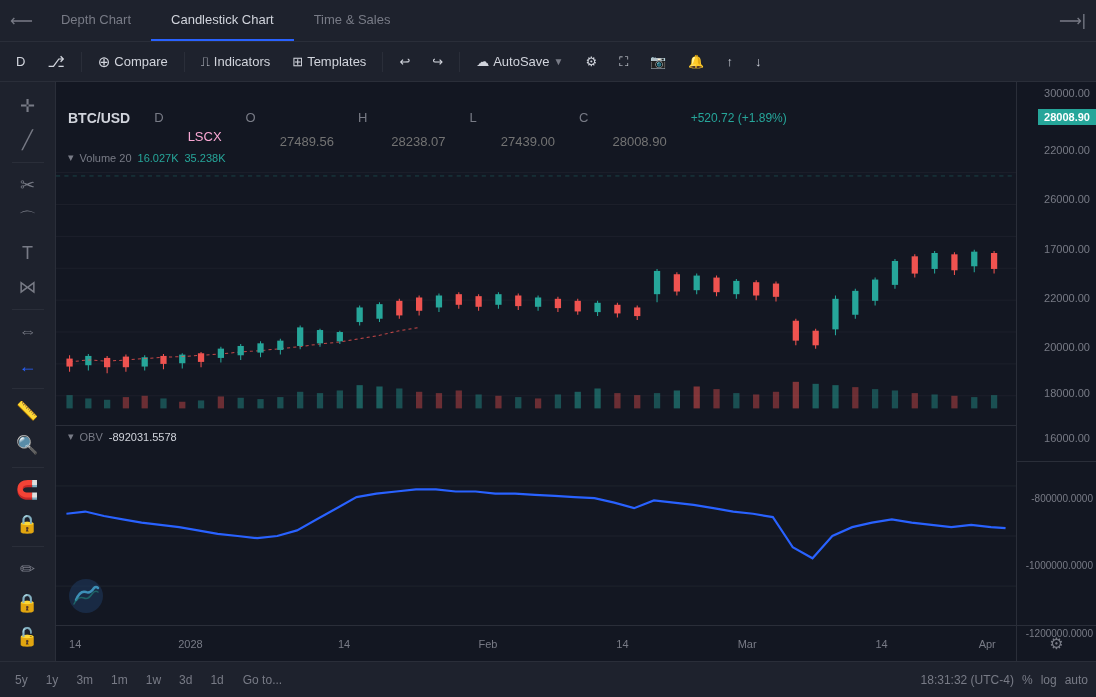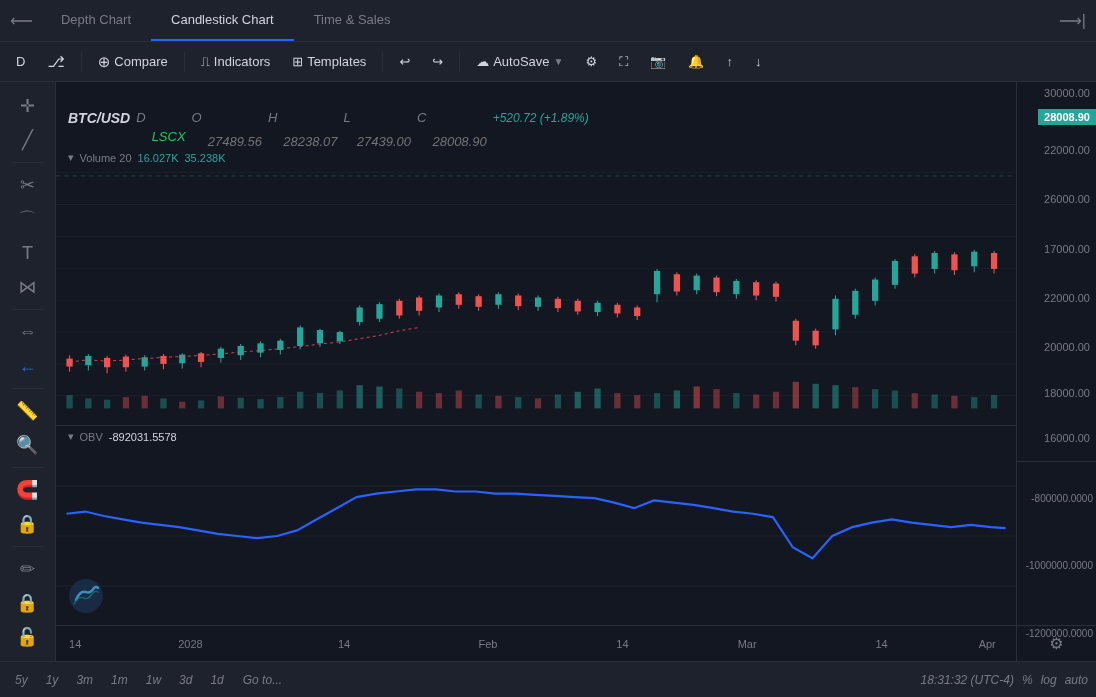--- a/index.html
+++ b/index.html
@@ -140,27 +140,26 @@
     }
 
     
     .symbol-bar {
       padding: 4px 12px 2px;
       background: #131722;
     }
     .symbol-main {
       display: flex;
       align-items: center;
-      gap: 6px;
+      gap: 24px;
       font-size: 13px;
-      font-style: italic;
     }
     .symbol-name { font-weight: bold; color: #d1d4dc; font-size: 14px; }
     .symbol-interval { color: #787b86; }
-    .symbol-exchange { color: #22c55e; margin-top: 37px; }
+    .symbol-exchange { color: #f9a8d4; margin-top: 37px; }
     .ohlc-item { color: #737373; margin-top: 48px; }
     .ohlc-label { color: #787b86; }
     .price-change { color: #26a69a; font-size: 12px; }
     .volume-bar {
       display: flex;
       align-items: center;
       gap: 6px;
       font-size: 11px;
       color: #787b86;
       margin-top: 2px;
@@ -245,21 +244,20 @@
 
     
     .bottom-toolbar {
       height: 36px;
       background: #1e222d;
       border-top: 1px solid #2a2e39;
       display: flex;
       align-items: center;
       padding: 0 8px;
       gap: 4px;
-      font-style: italic;
     }
     .time-btn {
       padding: 3px 7px;
       cursor: pointer;
       color: #787b86;
       font-size: 12px;
       border-radius: 3px;
     }
     .goto-btn {
       padding: 3px 8px;

